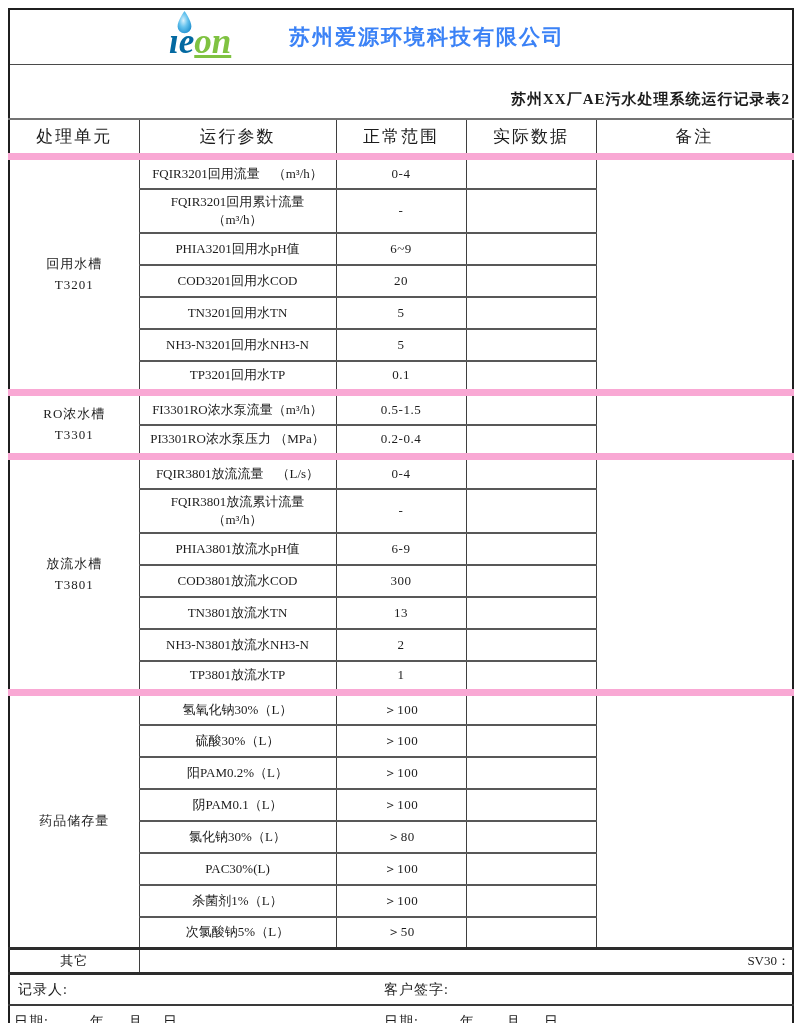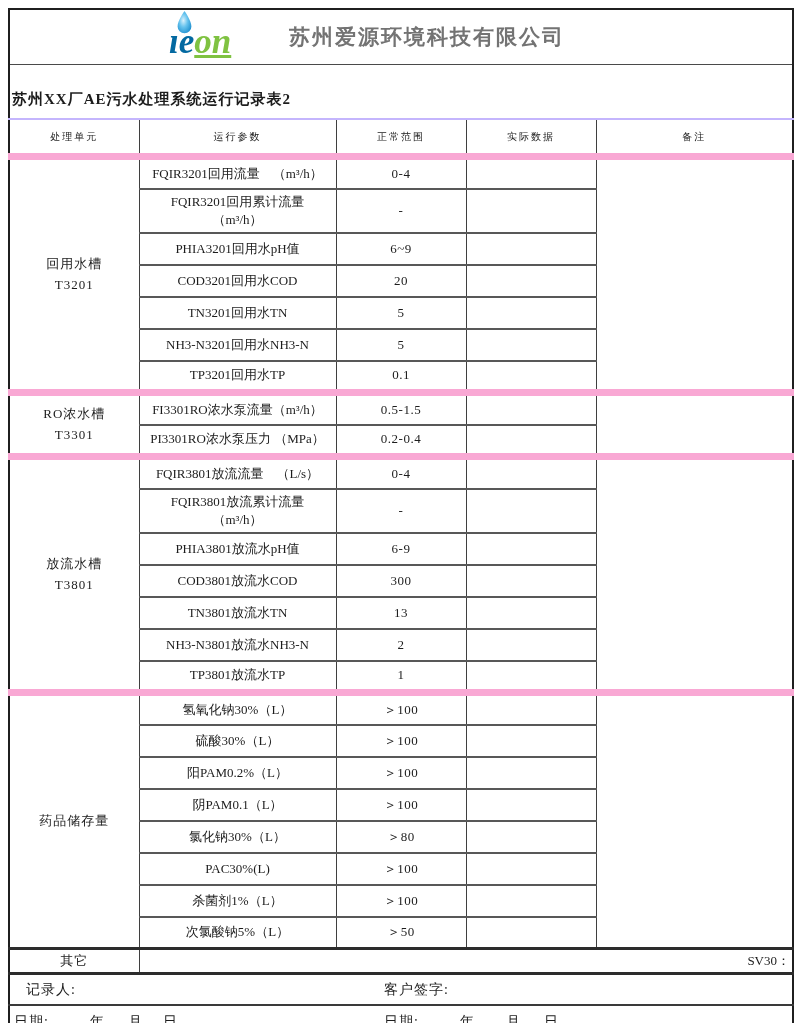--- a/index.html
+++ b/index.html
@@ -19,28 +19,28 @@
   .logo-line{display:flex;align-items:center;padding-left:157px;}
   .logo{position:relative;width:104px;height:46px;flex:0 0 auto;}
   .logo-letters{
     position:absolute;left:0;bottom:1px;font-family:"Liberation Serif",serif;
     font-style:italic;font-weight:bold;font-size:35px;line-height:1;letter-spacing:0px;
   }
   .logo-blue{color:#0369a1;}
   .logo-green{color:#7fc241;text-decoration:underline;}
   .logo-drop{position:absolute;left:7px;top:-3px;}
   .company-name{
-    font-size:21px;font-weight:bold;letter-spacing:2px;color:#737373;margin-left:16px;
-  }
-  
-  tr.title-row td{height:53px;border-bottom:2px solid #c4b5fd;text-align:left;vertical-align:bottom;margin-top:8px;}
+    font-size:21px;font-weight:bold;letter-spacing:2px;color:#3b82f6;margin-left:16px;
+  }
+  
+  tr.title-row td{height:53px;border-bottom:2px solid #737373;text-align:right;vertical-align:bottom;margin-top:8px;}
   .sheet-title{font-size:15px;font-weight:bold;letter-spacing:1px;padding-bottom:9px;display:inline-block;}
   
   tr.colhead-row th{
-    height:33px;font-size:10px;text-align:center;letter-spacing:2px;
+    height:33px;font-size:17px;text-align:center;letter-spacing:2px;
     border:1px solid #3f3f3f;border-top:2px solid #3a3a3a;border-bottom:3px solid #2c2c2c;
   }
   
   tr.data-row{height:32px;}
   tr.data-row.tall{height:44px;margin-top:10px;}
   tr.data-row td{
     border-left:1px solid #3f3f3f;border-right:1px solid #3f3f3f;
     border-top:2px solid #585858;border-bottom:2px solid #585858;
     font-size:13px;text-align:center;
   }
@@ -254,21 +254,21 @@
 
     <tbody>
 
       <tr class="other-row">
         <td class="other-label">其它</td>
         <td class="other-value" colspan="4">SV30：</td>
       </tr>
 
       <tr class="footer-row recorder-row">
         <td colspan="5">
-          <span class="abs" style="left:16px">记录人:</span>
+          <span class="abs" style="left:8px">记录人:</span>
           <span class="abs" style="left:374px">客户签字:</span>
         </td>
       </tr>
 
       <tr class="footer-row date-row">
         <td colspan="5">
           <span class="abs" style="left:4px">日期:</span>
           <span class="abs" style="left:80px">年</span>
           <span class="abs" style="left:118px">月</span>
           <span class="abs" style="left:153px">日</span>

